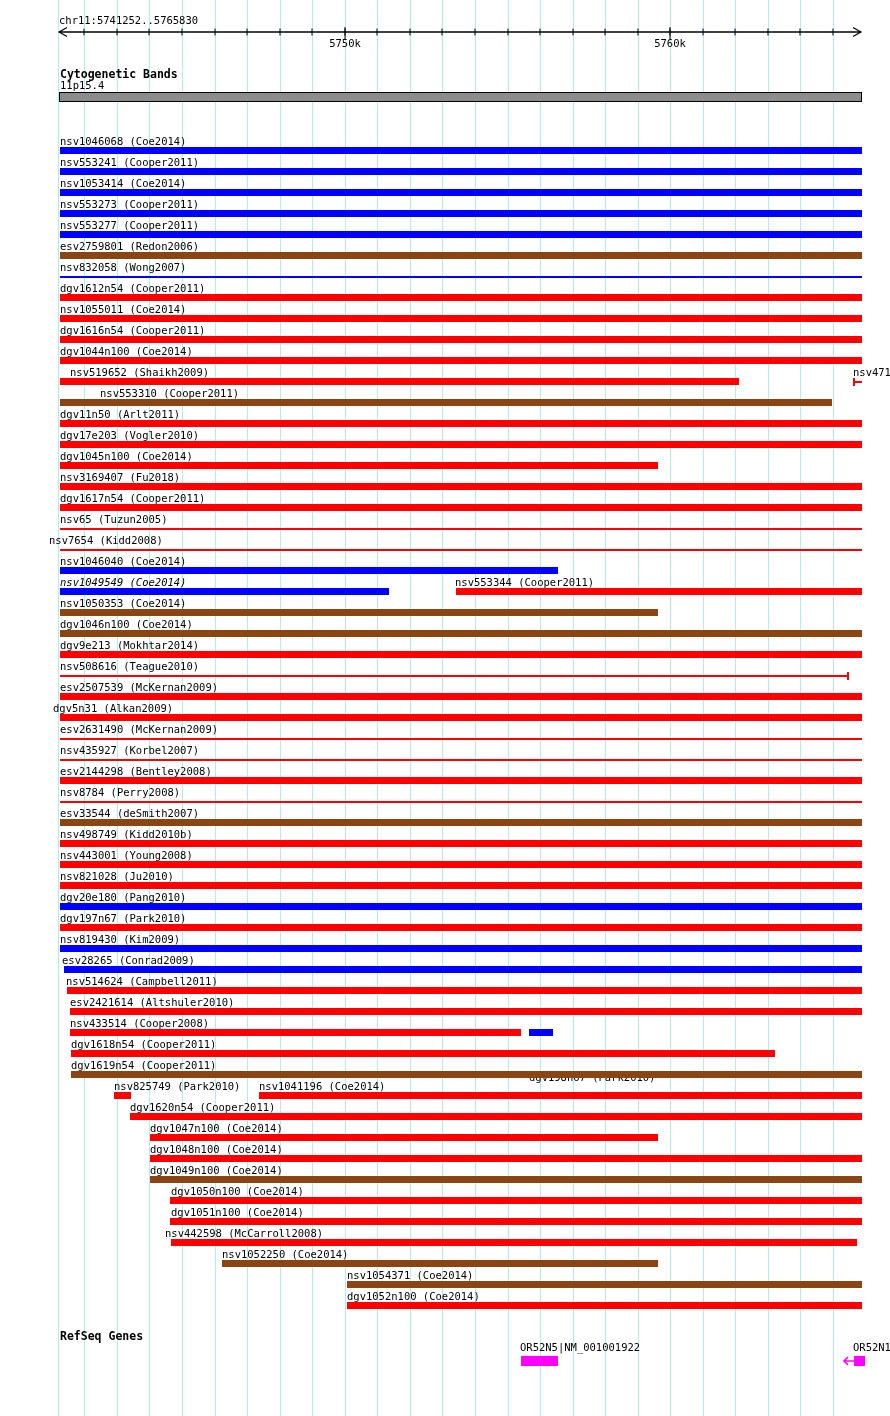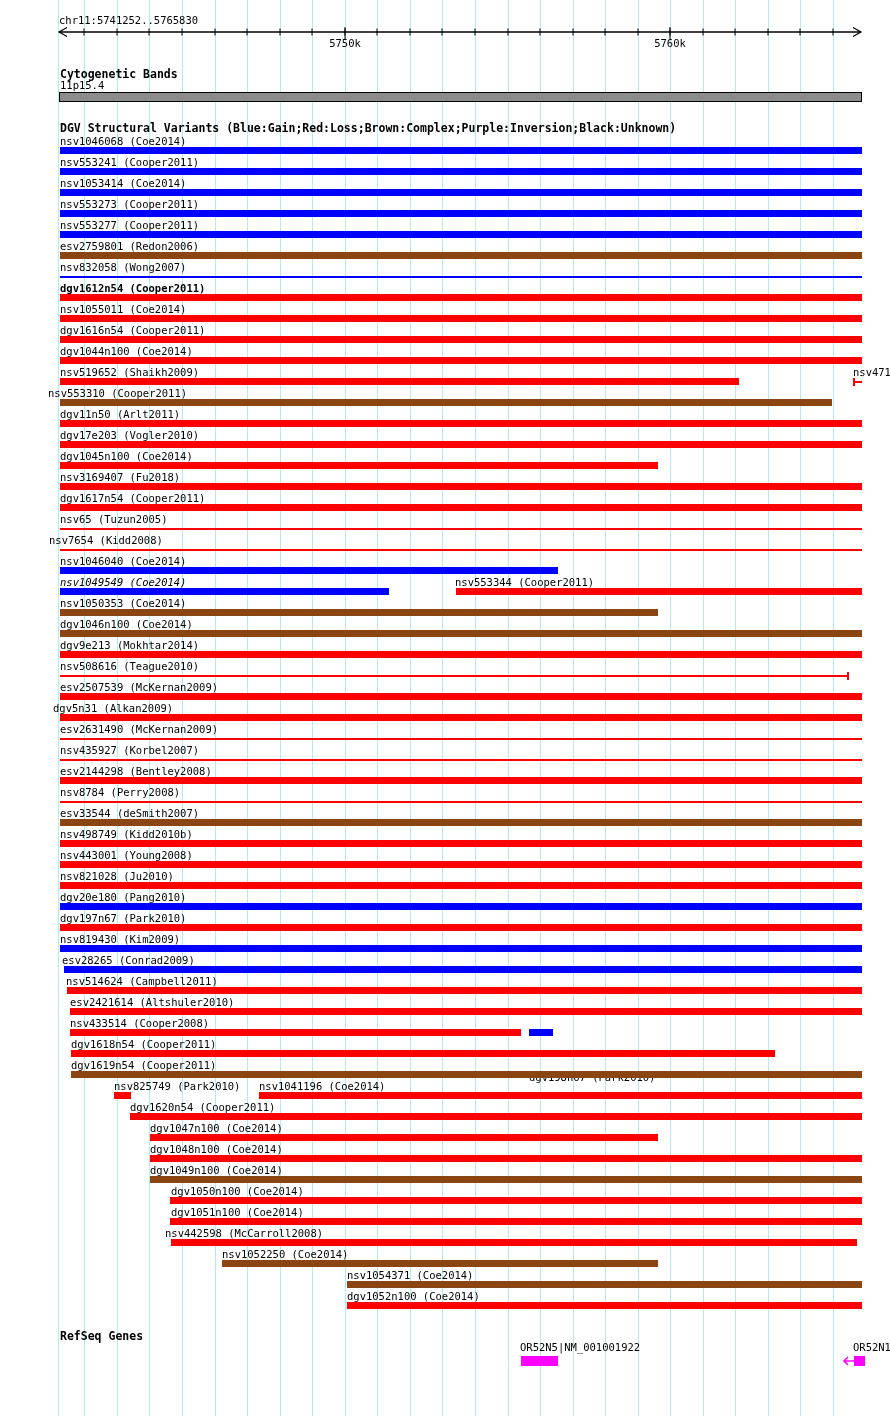--- a/index.html
+++ b/index.html
@@ -19,21 +19,20 @@
   #canvas svg text{font:10.5px "DejaVu Sans Mono",monospace;fill:#000;stroke:none;}
 </style>
 </head>
 <body>
 
 <div id="canvas">
   <div class="lbl region-title">chr11:5741252..5765830</div>
   <div class="hdr cyto-title">Cytogenetic Bands</div>
   <div class="lbl cyto-name">11p15.4</div>
   <div class="cytoband-bar"></div>
-  <div class="hdr dgv-title">DGV Structural Variants (Blue:Gain;Red:Loss;Brown:Complex;Purple:Inversion;Black:Unknown)</div>
   <div class="hdr refseq-title">RefSeq Genes</div>
 <div style="position: absolute; left: 58px; top: 0px; width: 1px; height: 1416px; background: rgb(179, 236, 236); z-index: 0;"></div>
     <div style="position: absolute; left: 84px; top: 0px; width: 1px; height: 1416px; background: rgb(179, 236, 236); z-index: 0;"></div>
     <div style="position: absolute; left: 117px; top: 0px; width: 1px; height: 1416px; background: rgb(179, 236, 236); z-index: 0;"></div>
     <div style="position: absolute; left: 149px; top: 0px; width: 1px; height: 1416px; background: rgb(179, 236, 236); z-index: 0;"></div>
     <div style="position: absolute; left: 182px; top: 0px; width: 1px; height: 1416px; background: rgb(179, 236, 236); z-index: 0;"></div>
     <div style="position: absolute; left: 215px; top: 0px; width: 1px; height: 1416px; background: rgb(179, 236, 236); z-index: 0;"></div>
     <div style="position: absolute; left: 247px; top: 0px; width: 1px; height: 1416px; background: rgb(179, 236, 236); z-index: 0;"></div>
     <div style="position: absolute; left: 280px; top: 0px; width: 1px; height: 1416px; background: rgb(179, 236, 236); z-index: 0;"></div>
     <div style="position: absolute; left: 312px; top: 0px; width: 1px; height: 1416px; background: rgb(179, 236, 236); z-index: 0;"></div>
@@ -70,34 +69,34 @@
     <div class="lbl" style="left: 60px; top: 178px;">nsv1053414 (Coe2014)</div>
     <div style="position: absolute; left: 60px; top: 189px; width: 802px; height: 7px; background: rgb(0, 0, 255); z-index: 2;"></div>
     <div class="lbl" style="left: 60px; top: 199px;">nsv553273 (Cooper2011)</div>
     <div style="position: absolute; left: 60px; top: 210px; width: 802px; height: 7px; background: rgb(0, 0, 255); z-index: 2;"></div>
     <div class="lbl" style="left: 60px; top: 220px;">nsv553277 (Cooper2011)</div>
     <div style="position: absolute; left: 60px; top: 231px; width: 802px; height: 7px; background: rgb(0, 0, 255); z-index: 2;"></div>
     <div class="lbl" style="left: 60px; top: 241px;">esv2759801 (Redon2006)</div>
     <div style="position: absolute; left: 60px; top: 252px; width: 802px; height: 7px; background: rgb(139, 69, 19); z-index: 2;"></div>
     <div class="lbl" style="left: 60px; top: 262px;">nsv832058 (Wong2007)</div>
     <div style="position: absolute; left: 60px; top: 276px; width: 802px; height: 2px; background: rgb(0, 0, 255); z-index: 2;"></div>
-    <div class="lbl" style="left: 60px; top: 283px; font-weight: bold;">dgv1612n54 (Cooper2011)</div>
+    <div class="lbl" style="left: 60px; top: 283px;">dgv1612n54 (Cooper2011)</div>
     <div style="position: absolute; left: 60px; top: 294px; width: 802px; height: 7px; background: rgb(255, 0, 0); z-index: 2;"></div>
     <div class="lbl" style="left: 60px; top: 304px;">nsv1055011 (Coe2014)</div>
     <div style="position: absolute; left: 60px; top: 315px; width: 802px; height: 7px; background: rgb(255, 0, 0); z-index: 2;"></div>
     <div class="lbl" style="left: 60px; top: 325px;">dgv1616n54 (Cooper2011)</div>
     <div style="position: absolute; left: 60px; top: 336px; width: 802px; height: 7px; background: rgb(255, 0, 0); z-index: 2;"></div>
     <div class="lbl" style="left: 60px; top: 346px;">dgv1044n100 (Coe2014)</div>
     <div style="position: absolute; left: 60px; top: 357px; width: 802px; height: 7px; background: rgb(255, 0, 0); z-index: 2;"></div>
-    <div class="lbl" style="left: 60px; top: 367px;">nsv519652 (Shaikh2009)</div>
+    <div class="lbl" style="left: 60px; top: 367px; padding-left: 10px;">nsv519652 (Shaikh2009)</div>
     <div style="position: absolute; left: 60px; top: 378px; width: 679px; height: 7px; background: rgb(255, 0, 0); z-index: 2;"></div>
     <div class="lbl" style="left: 853px; top: 367px;">nsv471</div>
     <div style="position: absolute; left: 853px; top: 378px; width: 2px; height: 8px; background: rgb(255, 0, 0); z-index: 2;"></div>
     <div style="position: absolute; left: 853px; top: 381px; width: 9px; height: 2px; background: rgb(255, 0, 0); z-index: 2;"></div>
-    <div class="lbl" style="left: 48px; top: 388px;">nsv553310 (Cooper2011)</div>
+    <div class="lbl" style="left: 60px; top: 388px; padding-left: 40px;">nsv553310 (Cooper2011)</div>
     <div style="position: absolute; left: 60px; top: 399px; width: 772px; height: 7px; background: rgb(139, 69, 19); z-index: 2;"></div>
     <div class="lbl" style="left: 60px; top: 409px;">dgv11n50 (Arlt2011)</div>
     <div style="position: absolute; left: 60px; top: 420px; width: 802px; height: 7px; background: rgb(255, 0, 0); z-index: 2;"></div>
     <div class="lbl" style="left: 60px; top: 430px;">dgv17e203 (Vogler2010)</div>
     <div style="position: absolute; left: 60px; top: 441px; width: 802px; height: 7px; background: rgb(255, 0, 0); z-index: 2;"></div>
     <div class="lbl" style="left: 60px; top: 451px;">dgv1045n100 (Coe2014)</div>
     <div style="position: absolute; left: 60px; top: 462px; width: 598px; height: 7px; background: rgb(255, 0, 0); z-index: 2;"></div>
     <div class="lbl" style="left: 60px; top: 472px;">nsv3169407 (Fu2018)</div>
     <div style="position: absolute; left: 60px; top: 483px; width: 802px; height: 7px; background: rgb(255, 0, 0); z-index: 2;"></div>
     <div class="lbl" style="left: 60px; top: 493px;">dgv1617n54 (Cooper2011)</div>

